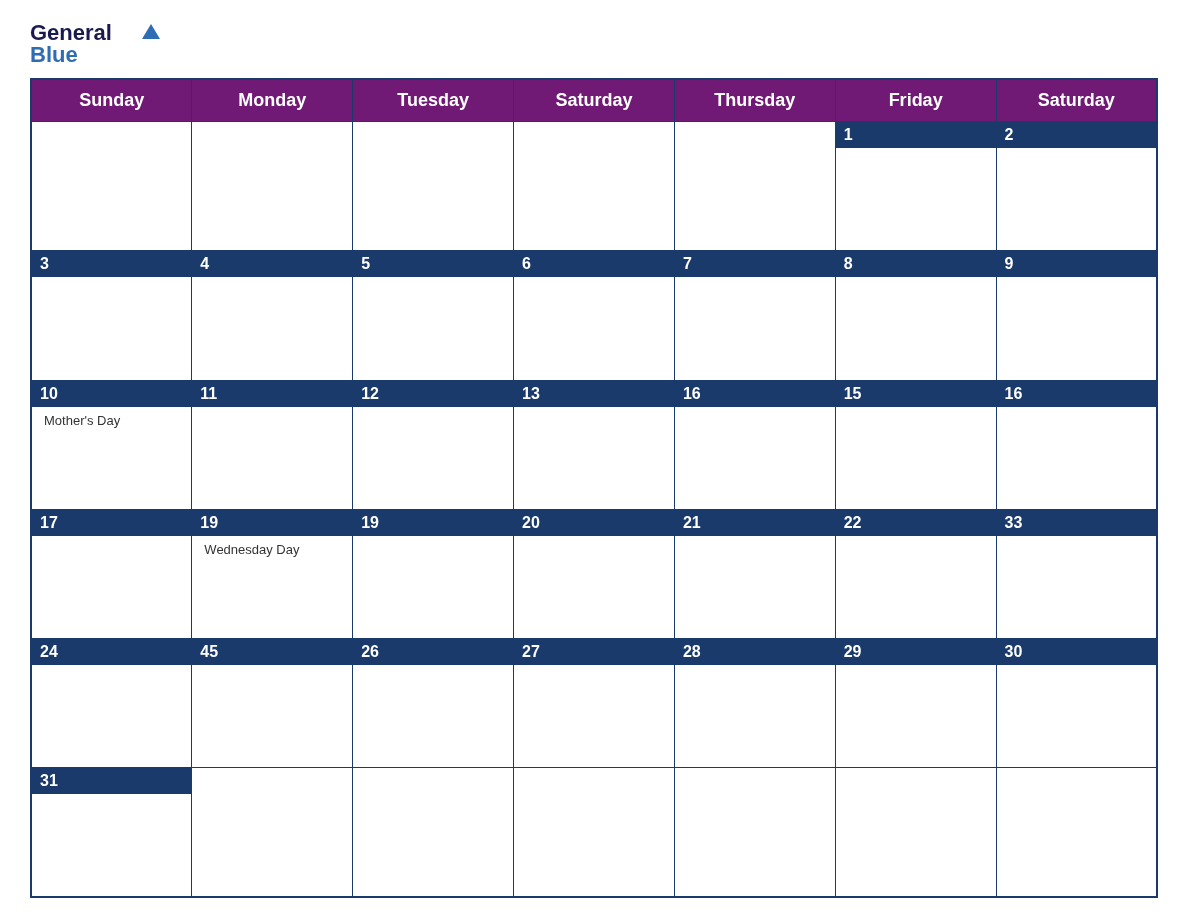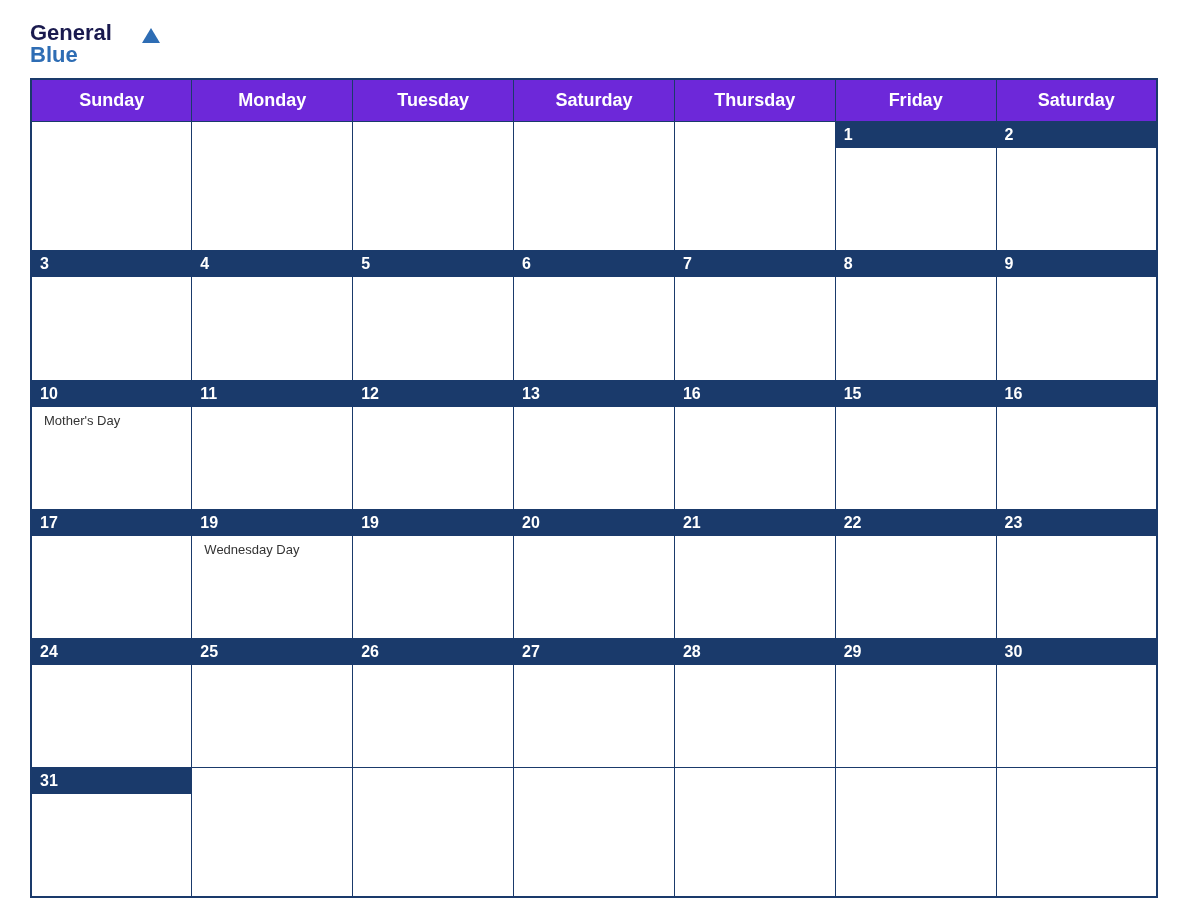--- a/index.html
+++ b/index.html
@@ -20,21 +20,21 @@
       justify-content: space-between;
       margin-bottom: 10px;
     }
     .logo {
       display: flex;
       flex-direction: column;
       align-items: flex-start;
     }
     .logo-top-row {
       display: flex;
-      align-items: flex-end;
+      align-items: center;
       gap: 27px;
     }
     .title {
       font-size: 52px;
       color: #1a3a6b;
       font-weight: bold;
       text-align: center;
     }
     .country {
       font-size: 20px;
@@ -42,21 +42,21 @@
       text-align: right;
       min-width: 120px;
     }
     .calendar {
       width: 100%;
       border-collapse: collapse;
       border: 2px solid #1a3a6b;
       flex: 1;
     }
     .calendar th {
-      background-color: #6d28d9;
+      background-color: #701a75;
       color: white;
       font-size: 18px;
       font-weight: bold;
       padding: 10px 12px;
       text-align: center;
       border: 1px solid #1a3a6b;
     }
     .calendar td {
       border: 1px solid #1a3a6b;
       vertical-align: top;
@@ -197,29 +197,29 @@
         <td>
           <span class="day-header">20</span>
         </td>
         <td>
           <span class="day-header">21</span>
         </td>
         <td>
           <span class="day-header">22</span>
         </td>
         <td>
-          <span class="day-header">23</span>
+          <span class="day-header">33</span>
         </td>
       </tr>
       <tr>
         <td>
           <span class="day-header">24</span>
         </td>
         <td>
-          <span class="day-header">25</span>
+          <span class="day-header">45</span>
         </td>
         <td>
           <span class="day-header">26</span>
         </td>
         <td>
           <span class="day-header">27</span>
         </td>
         <td>
           <span class="day-header">28</span>
         </td>

